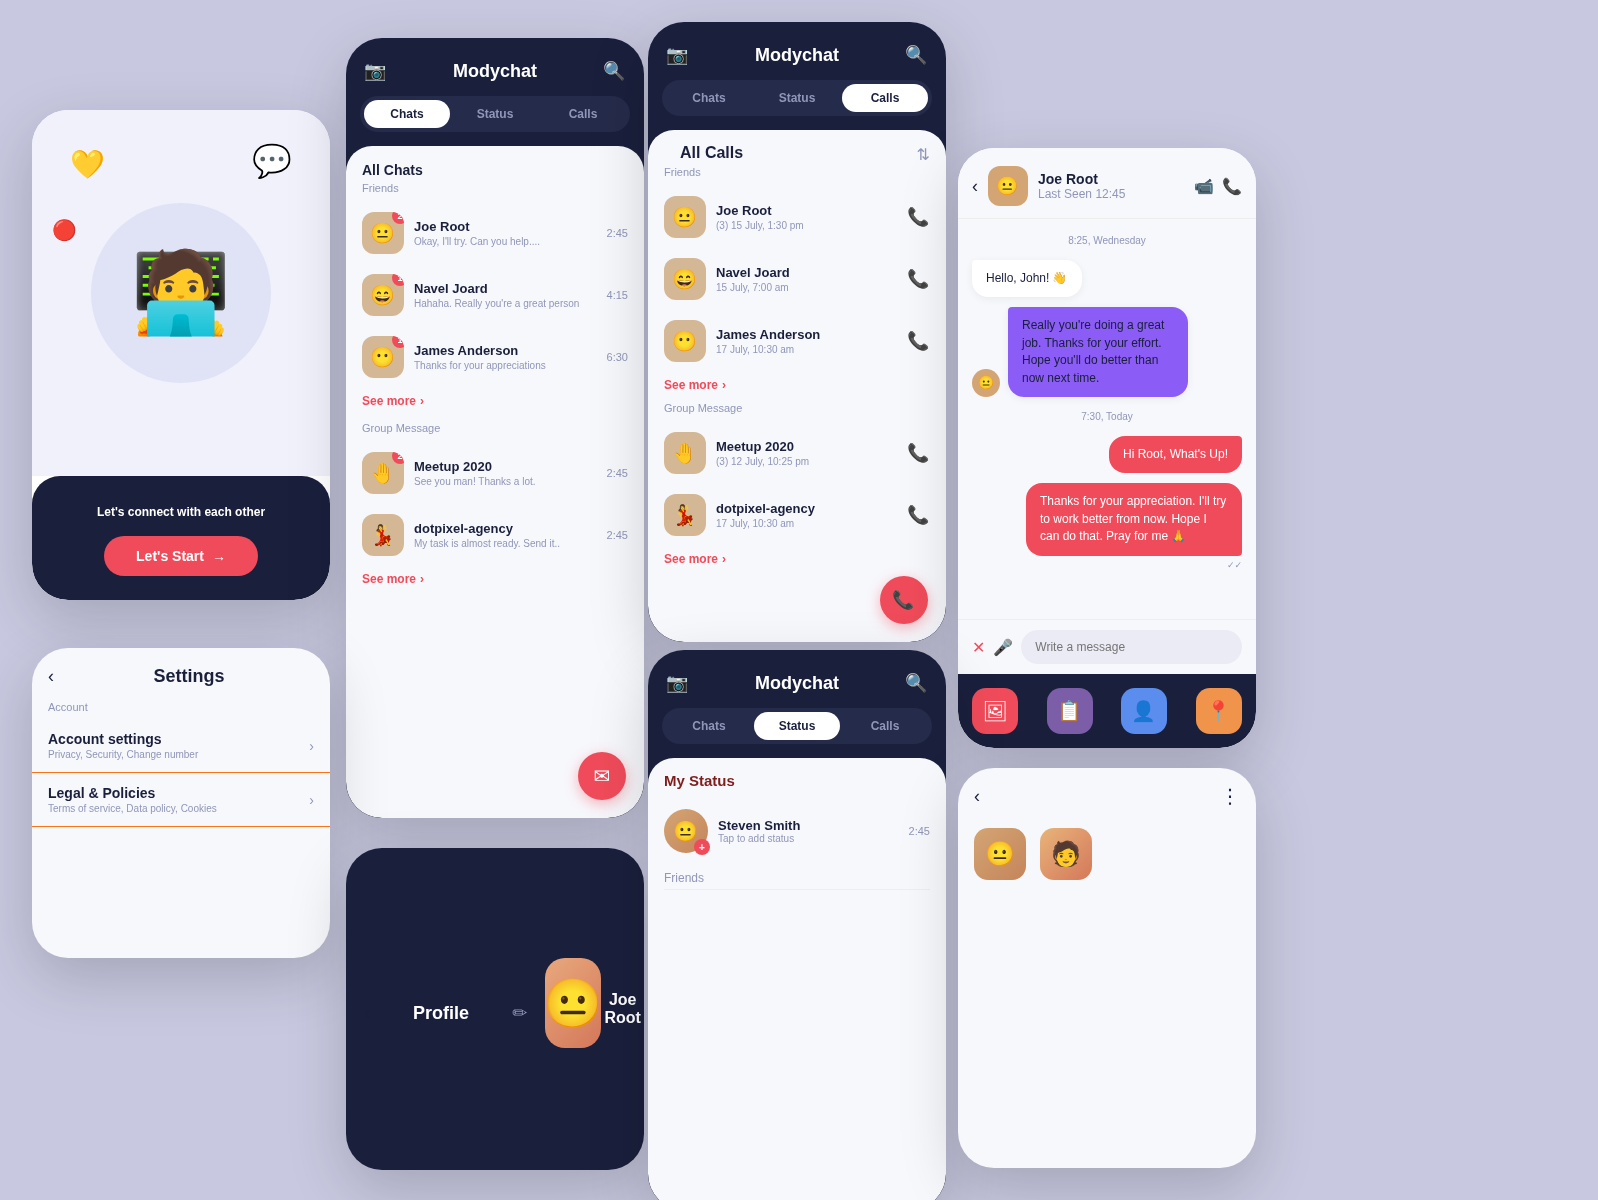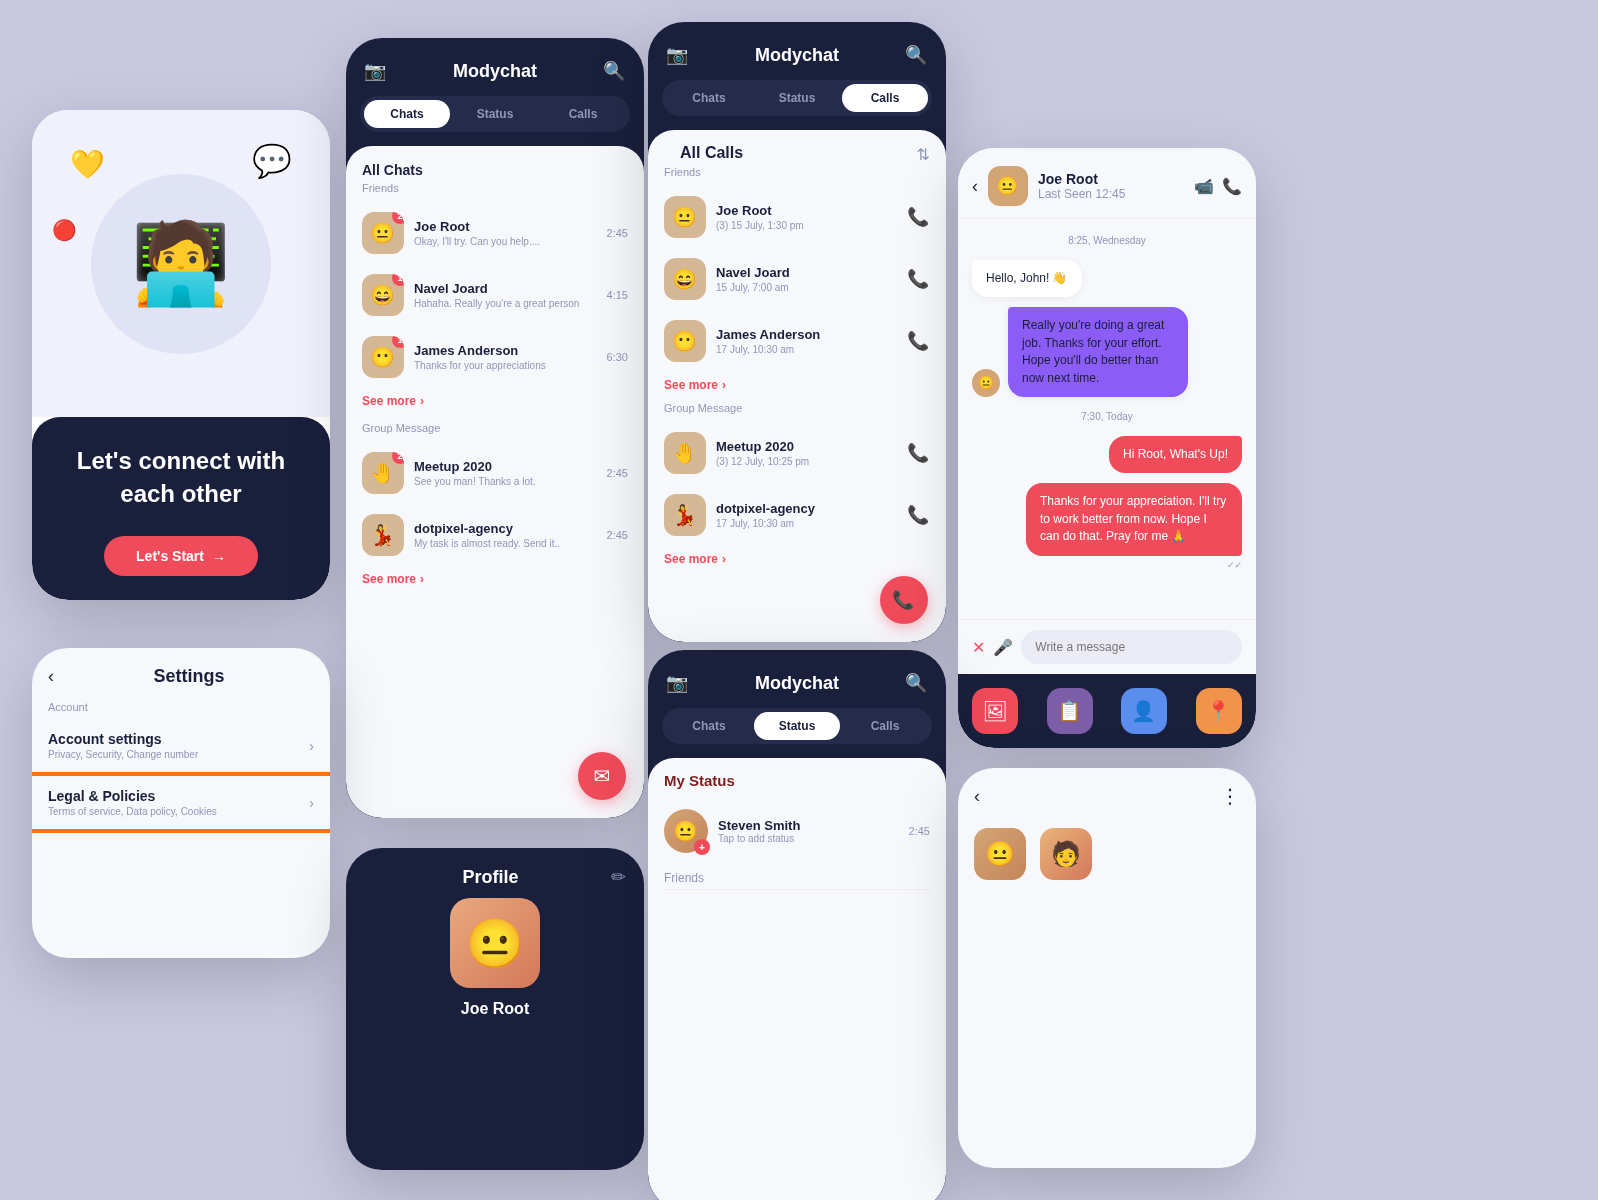--- a/index.html
+++ b/index.html
@@ -65,24 +65,24 @@
       font-size: 20px;
     }
     .welcome-bottom {
       background: #1a1f3c;
       padding: 28px 22px 24px;
       text-align: center;
       border-radius: 28px 28px 36px 36px;
     }
     .welcome-title {
       color: #fff;
-      font-size: 24px;
+      font-size: 12px;
       font-weight: 700;
       line-height: 1.35;
-      margin-bottom: 26px;
+      margin-bottom: 16px;
     }
     .welcome-subtitle {
       color: #9096b8;
       font-size: 11px;
       line-height: 1.5;
       margin-bottom: 18px;
     }
     .lets-start-btn {
       background: #f04b5a;
       color: #fff;
@@ -507,21 +507,21 @@
     }
     .settings-section-label {
       font-size: 11px;
       color: #9096b8;
       padding: 0 16px 6px;
     }
     .settings-item {
       display: flex;
       align-items: center;
       padding: 12px 16px;
-      border-bottom: 4px solid #f97316;
+      border-bottom: 1px solid #f97316;
       cursor: pointer;
     }
     .settings-item-text { flex: 1; }
     .settings-item-title {
       font-size: 14px;
       font-weight: 600;
       color: #1a1f3c;
     }
     .settings-item-sub {
       font-size: 10px;
@@ -532,21 +532,21 @@
       color: #9096b8;
       font-size: 14px;
     }
 
     
     #card-profile {
       left: 346px; top: 848px;
       width: 298px; height: 322px;
       background: #1a1f3c;
       display: flex;
-      flex-direction: column;
+      flex-direction: row;
       align-items: center;
     }
     .profile-header {
       display: flex;
       width: 100%;
       align-items: center;
       justify-content: space-between;
       padding: 18px 18px 10px;
     }
     .profile-title {

